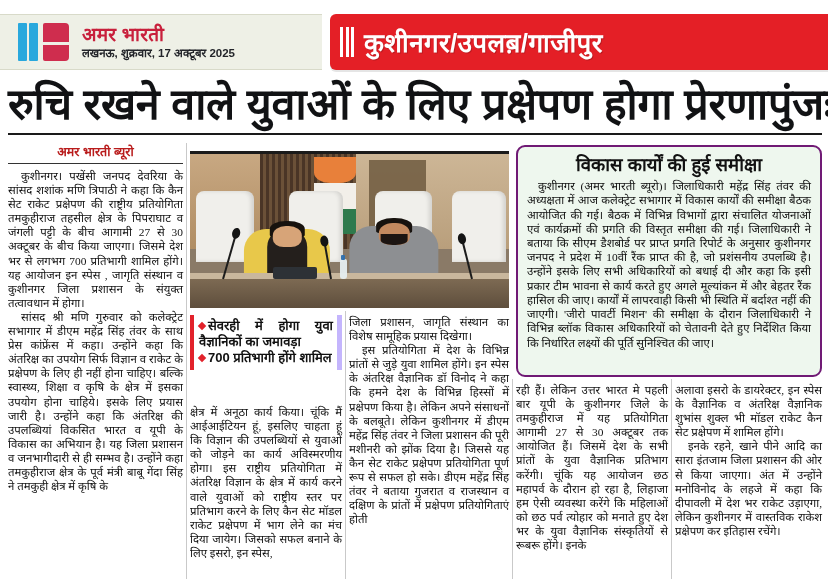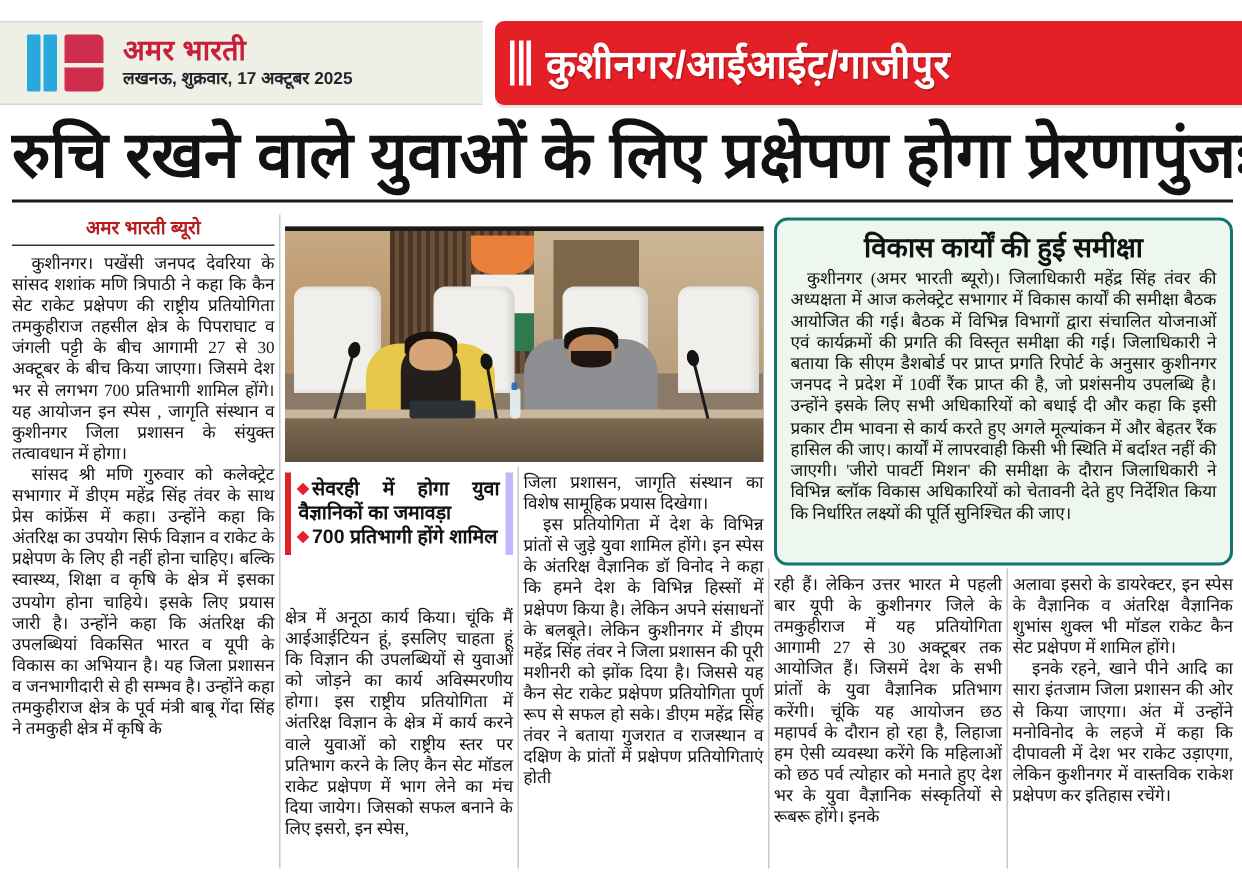--- a/index.html
+++ b/index.html
@@ -150,21 +150,21 @@
   }
   .callout-line .dot {
     display: inline-block; width: 6px; height: 6px; background: #e2222b;
     transform: rotate(45deg); margin-right: 3px; vertical-align: 1px;
   }
 
   
   .greenbox {
     position: absolute; left: 508px; top: 2px; width: 306px; height: 232px;
     background: #eef7ee;
-    border: 2px solid #0f766e;
+    border: 2px solid #701a75;
     border-radius: 9px;
     padding: 7px 9px 6px 9px;
   }
   .greenbox-title {
     font-family: "Liberation Sans", sans-serif;
     font-weight: bold; font-size: 18.5px; color: #111;
     text-align: center; line-height: 1.15; margin-bottom: 4px;
   }
   .greenbox p {
     font-family: "Liberation Serif", serif;
@@ -194,21 +194,21 @@
         <div class="paper-date">लखनऊ, शुक्रवार, 17 अक्टूबर 2025</div>
       </div>
     </div>
 
     <div class="masthead-right">
       <span class="edition-bars">
         <i></i>
         <i></i>
         <i></i>
       </span>
-      <span class="edition-name">कुशीनगर/आईआईट़/गाजीपुर</span>
+      <span class="edition-name">कुशीनगर/उपलब़/गाजीपुर</span>
     </div>
   </div>
 
   <div class="headline">रुचि रखने वाले युवाओं के लिए प्रक्षेपण होगा प्रेरणापुंजः डीएम</div>
   <div class="headline-rule"></div>
 
   <div class="body-area">
 
     <div class="vrule" style="left:178px"></div>
     <div class="vrule" style="left:337px;top:168px;height:268px"></div>

